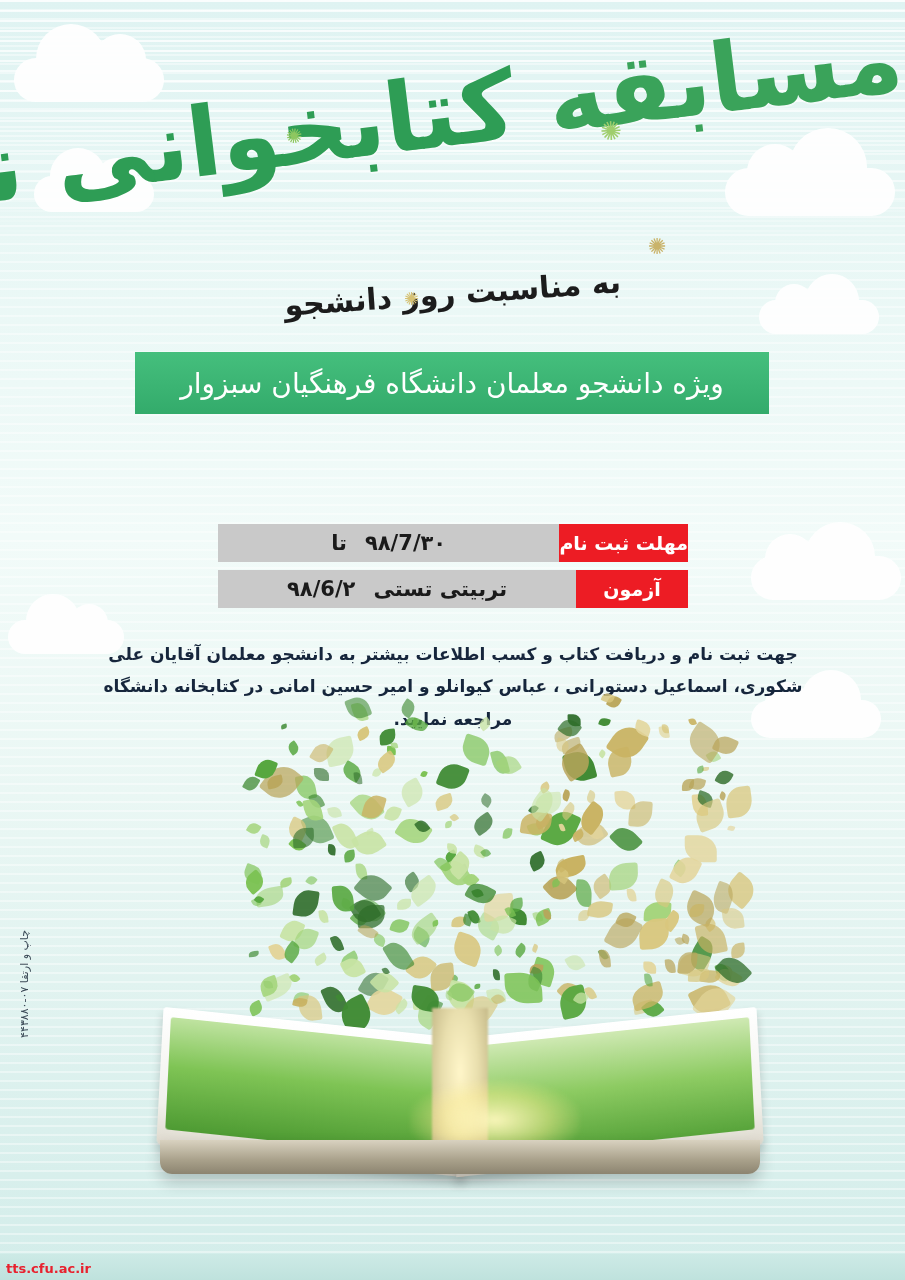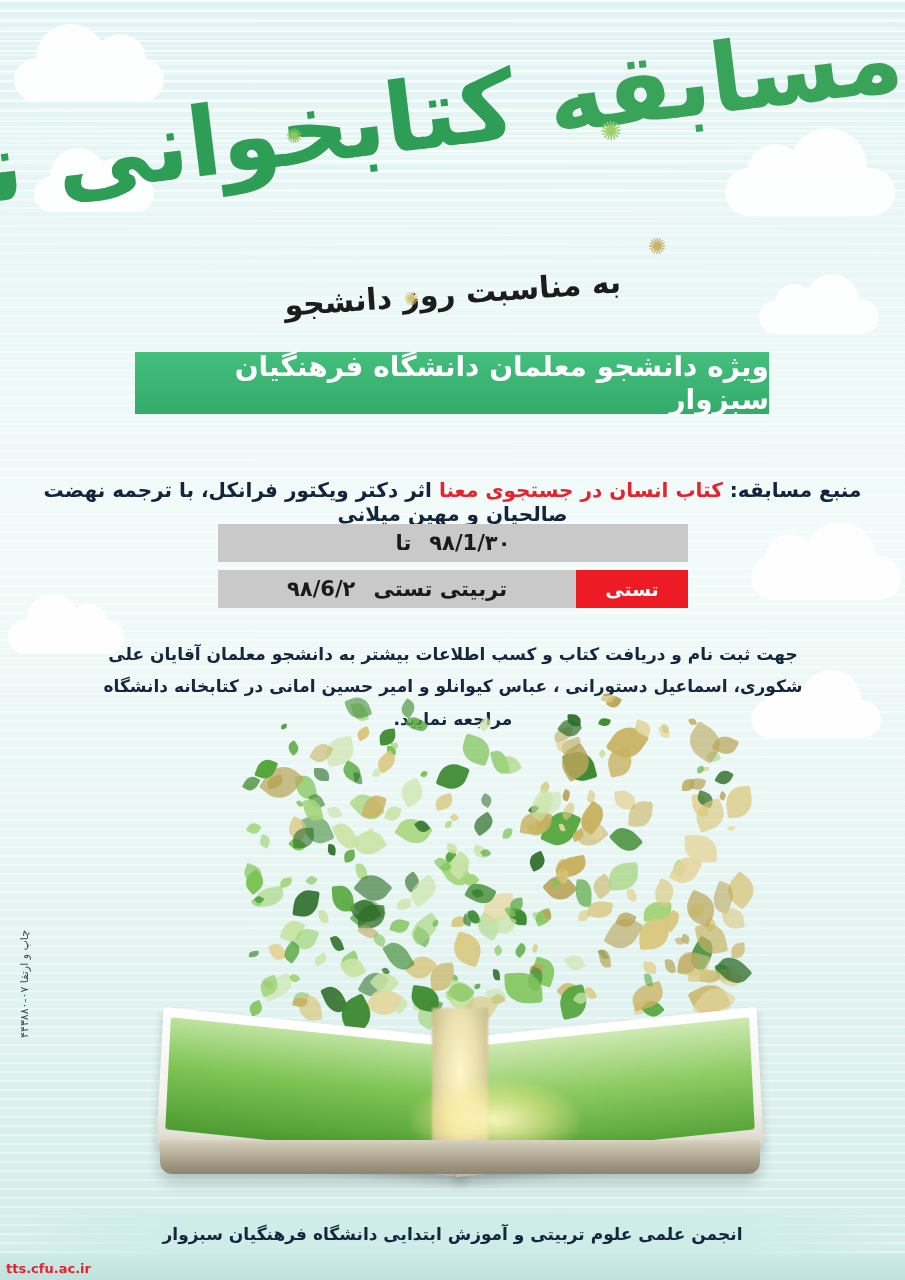--- a/index.html
+++ b/index.html
@@ -131,21 +131,21 @@
     left: 135px;
     width: 634px;
     height: 62px;
     background: #3cb878;
     background: linear-gradient(180deg, #45bf7d 0%, #33ab6b 100%);
     display: flex;
     align-items: center;
     justify-content: center;
     color: #ffffff;
     font-size: 28px;
-    font-weight: bold;
+    font-weight: normal;
     letter-spacing: -0.3px;
   }
 
   
   .line-prizes {
     position: absolute;
     top: 436px;
     left: 0; right: 0;
     text-align: center;
     color: #14243a;
@@ -352,35 +352,31 @@
     <div class="headline-sub">به مناسبت روز دانشجو</div>
     <div class="deco-butterfly b1">✺</div>
     <div class="deco-butterfly b2">✺</div>
     <div class="deco-butterfly b3">✺</div>
     <div class="deco-butterfly b4">✺</div>
   </div>
 
   <div class="green-bar">ویژه دانشجو معلمان دانشگاه فرهنگیان سبزوار</div>
 
 
-  <div class="line-source">
-    <span>منبع مسابقه:</span>
-    <span class="src-red">کتاب انسان در جستجوی معنا</span>
-    <span>اثر دکتر ویکتور فرانکل، با ترجمه نهضت صالحیان و مهین میلانی</span>
-  </div>
 
   <div class="rows">
     <div class="row">
+      <div class="label">مهلت ثبت نام</div>
       <div class="value">
-        <span>۹۸/1/۳۰</span>
+        <span>۹۸/7/۳۰</span>
         <span>تا</span>
       </div>
     </div>
     <div class="row">
-      <div class="label">تستی</div>
+      <div class="label">آزمون</div>
       <div class="value">
         <span>تربیتی تستی</span>
         <span>۹۸/6/۲</span>
       </div>
     </div>
   </div>
 
   <div class="contact">جهت ثبت نام و دریافت کتاب و کسب اطلاعات بیشتر به دانشجو معلمان آقایان علی شکوری، اسماعیل دستورانی ، عباس کیوانلو و امیر حسین امانی در کتابخانه دانشگاه مراجعه نمایید.</div>
 
   <div class="art">
@@ -652,20 +648,17 @@
         </div>
       <div class="page right">
           <div class="page-grass"></div>
         </div>
       <div class="book-spine"></div>
       <div class="glow"></div>
       <div class="book-edge"></div>
     </div>
   </div>
 
-  <div class="footer-band">
-    <div class="footer-text">انجمن علمی علوم تربیتی و آموزش ابتدایی دانشگاه فرهنگیان سبزوار</div>
-  </div>
   <div class="bottom-strip"></div>
   <div class="url">tts.cfu.ac.ir</div>
 
   <div class="side-text">چاپ و ارتقا ۰۷-۴۴۳۸۸۰</div>
 </div>
 
 </body></html>

